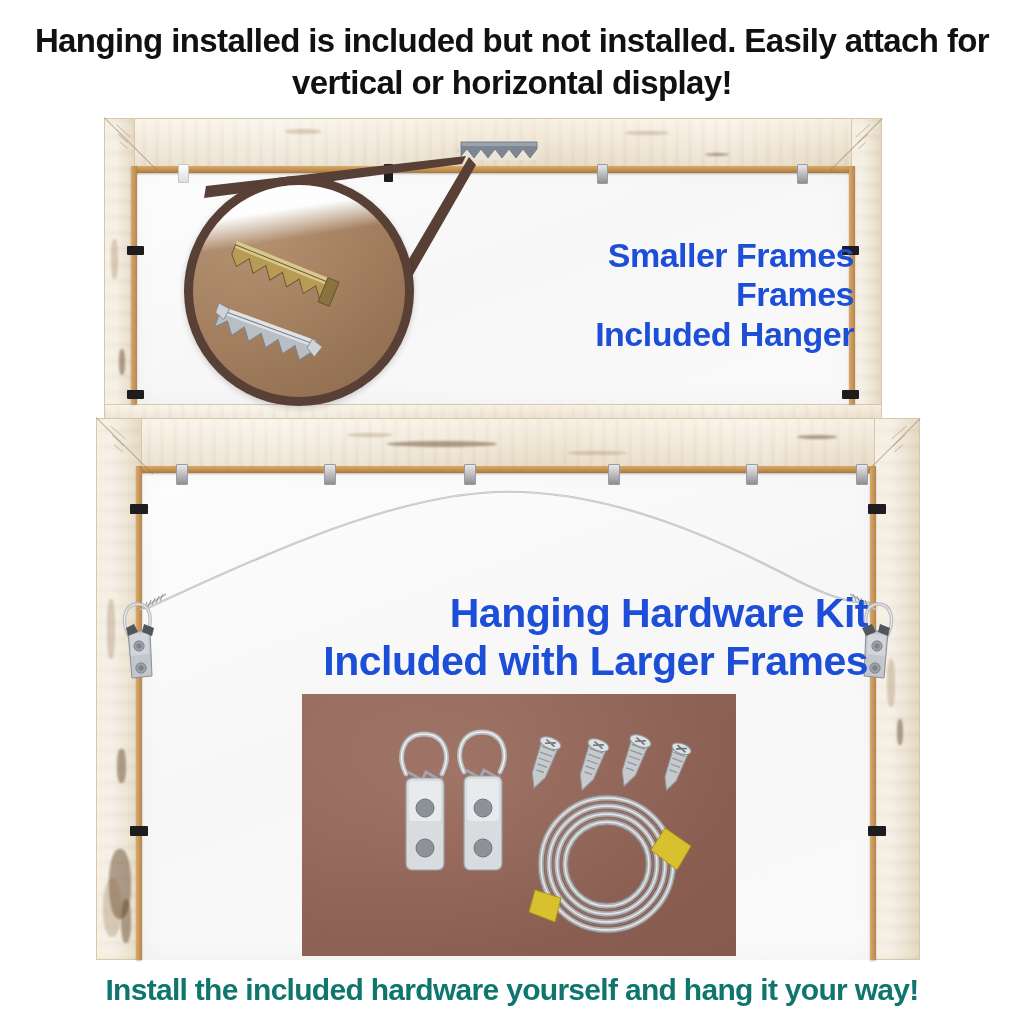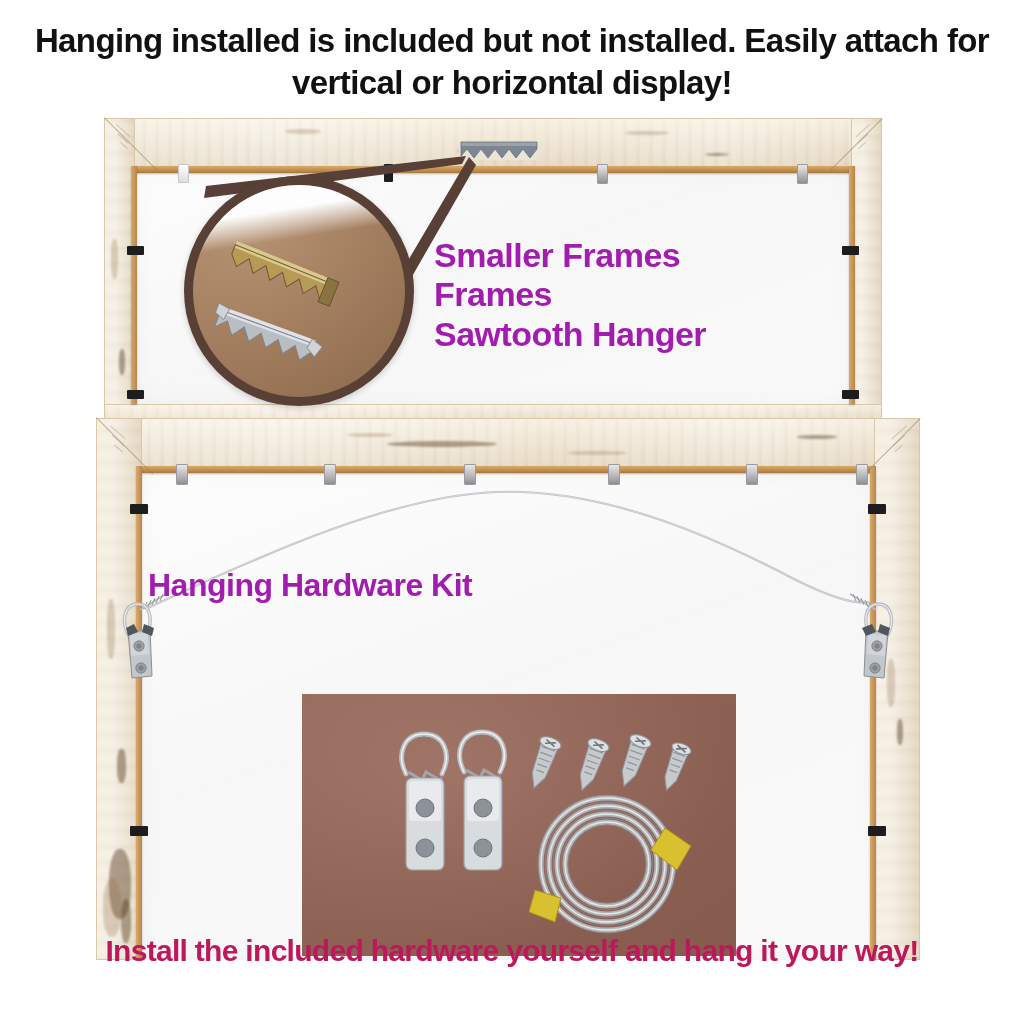--- a/index.html
+++ b/index.html
@@ -12,22 +12,22 @@
   .stage{position:absolute;inset:0;}
 
   
   .headline{
     position:absolute;left:0;right:0;top:20px;
     text-align:center;color:#111111;
     font-weight:bold;font-size:33px;line-height:1.28;
     letter-spacing:-0.6px;padding:0 18px;box-sizing:border-box;
   }
   .footer{
-    position:absolute;left:0;right:0;top:933px;
-    text-align:center;color:#be185d;
+    position:absolute;left:0;right:0;top:972px;
+    text-align:center;color:#0f766e;
     font-weight:bold;font-size:30px;line-height:1.2;
     letter-spacing:-0.7px;padding:0 14px;box-sizing:border-box;
   }
 
   
   .frame{position:absolute;box-sizing:border-box;}
   .rail{
     position:absolute;box-sizing:border-box;
     background:
       linear-gradient(180deg,rgba(255,255,255,.45),rgba(0,0,0,.045)),
@@ -92,21 +92,21 @@
     box-shadow:0 2px 6px rgba(0,0,0,.18);
   }
   .disc .cardglow{
     position:absolute;left:-6%;top:-10%;width:118%;height:34%;
     background:linear-gradient(180deg,#ffffff 0%,#fdfdfd 58%,rgba(255,255,255,0) 100%);
     transform:rotate(-9deg);
   }
 
   
   .ftext{
-    position:absolute;text-align:left;color:#a21caf;
+    position:absolute;text-align:right;color:#1d4ed8;
     font-weight:bold;line-height:1.16;letter-spacing:-0.5px;
   }
   .ftext .l{display:block;}
 
   
   .kitphoto{
     position:absolute;overflow:hidden;
     background:
       radial-gradient(ellipse at 35% 30%, rgba(255,255,255,.07), rgba(0,0,0,.06) 70%),
       linear-gradient(145deg,#9d7061 0%,#96685a 45%,#8e6153 100%);
@@ -178,21 +178,21 @@
     <div class="clip silver" style="left:693px;top:46px;width:9px;height:18px;"></div>
 
     <div class="clip black" style="left:23px;top:128px;width:17px;height:9px;"></div>
     <div class="clip black" style="left:738px;top:128px;width:17px;height:9px;"></div>
     <div class="clip black" style="left:23px;top:272px;width:17px;height:9px;"></div>
     <div class="clip black" style="left:738px;top:272px;width:17px;height:9px;"></div>
 
     <div class="ftext" style="left:330px;top:118px;width:420px;font-size:34px;">
       <span class="l">Smaller Frames</span>
       <span class="l">Frames</span>
-      <span class="l">Sawtooth Hanger</span>
+      <span class="l">Included Hanger</span>
     </div>
   </div>
 
   <div class="callout" style="left:170px;top:140px;width:320px;height:262px;">
 
     <svg width="320" height="262" viewBox="0 0 320 262" style="position:absolute;left:0;top:0;">
       <path d="M296 16 L36 46 L34 58 L292 24 Z" fill="#584036"></path>
       <path d="M299 17 L176 226 L186 234 L306 25 Z" fill="#584036"></path>
     </svg>
 
@@ -322,22 +322,23 @@
         <path d="M20 54 L38 55 L37 76 L19 74 Z" fill="#d7dadd" opacity=".75"></path>
         <circle cx="29" cy="66" r="5.2" fill="#9aa0a6" stroke="#777d83" stroke-width="0.8"></circle>
         <circle cx="29" cy="66" r="2.6" fill="#7d8389"></circle>
         <circle cx="27" cy="88" r="5.2" fill="#9aa0a6" stroke="#777d83" stroke-width="0.8"></circle>
         <circle cx="27" cy="88" r="2.6" fill="#7d8389"></circle>
         <path d="M14 48 L24 44 L28 52 L18 56 Z" fill="#51565c"></path>
         <path d="M32 44 L42 48 L40 56 L30 52 Z" fill="#51565c"></path>
       </svg>
     </div>
 
-    <div class="ftext" style="left:52px;top:149px;width:720px;font-size:32px;">
+    <div class="ftext" style="left:52px;top:172px;width:720px;font-size:41px;">
       <span class="l">Hanging Hardware Kit</span>
+      <span class="l">Included with Larger Frames</span>
     </div>
 
     <div class="kitphoto" style="left:206px;top:276px;width:434px;height:262px;">
       <svg width="434" height="262" viewBox="0 0 434 262">
 
         <g transform="translate(100,36)">
           <path d="M4 44 C -6 24, 2 4, 22 4 C 42 4, 50 24, 40 44" fill="none" stroke="#b9bec3" stroke-width="5" stroke-linecap="round"></path>
           <path d="M4 44 C -6 24, 2 4, 22 4 C 42 4, 50 24, 40 44" fill="none" stroke="#eef0f2" stroke-width="1.6" stroke-linecap="round"></path>
           <path d="M6 42 L20 50 L24 42 L38 50 L40 48" fill="none" stroke="#a0a6ac" stroke-width="3"></path>
           <rect x="4" y="48" width="38" height="92" rx="6" fill="#d9dcdf" stroke="#9aa0a6" stroke-width="1.2"></rect>

